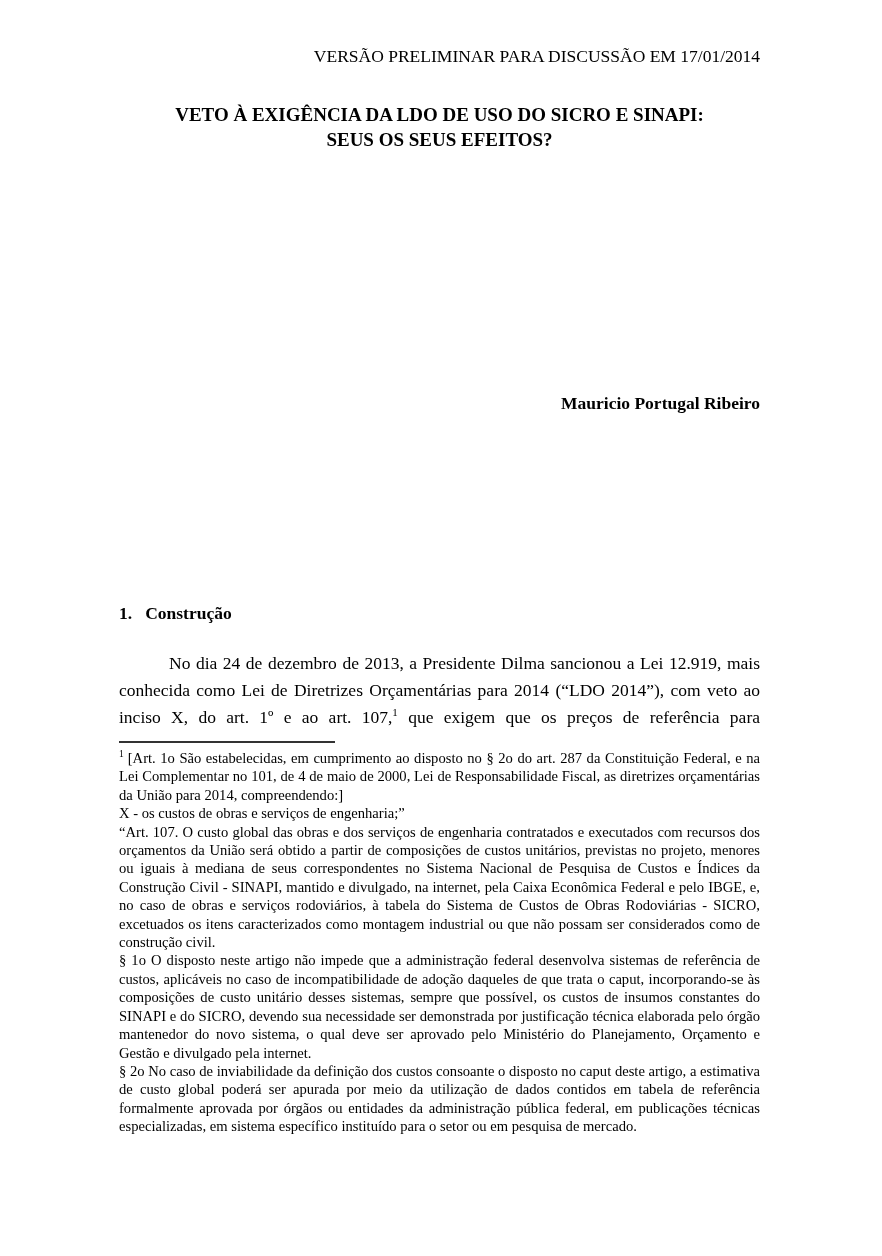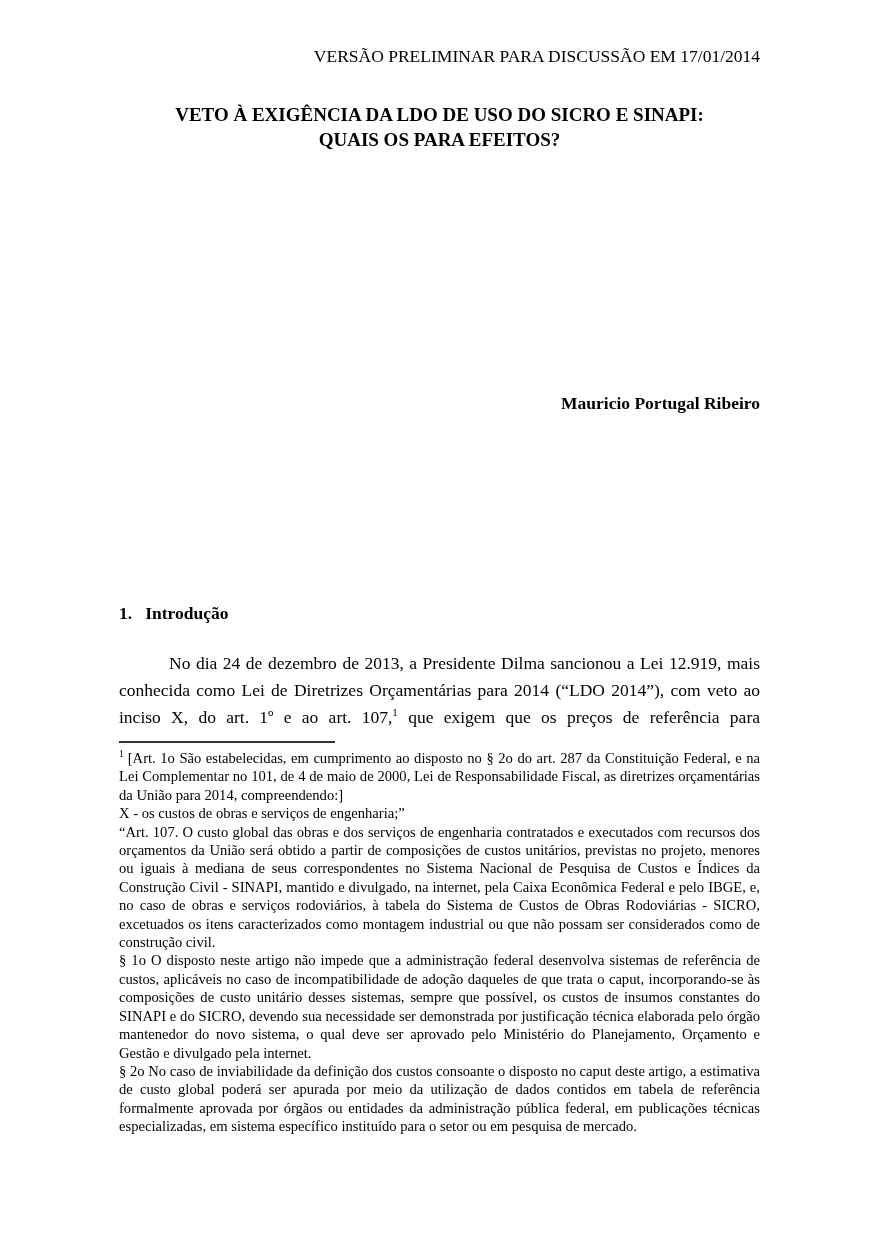--- a/index.html
+++ b/index.html
@@ -85,29 +85,29 @@
 </style>
 </head>
 <body>
 
 <div class="page">
 
   <div class="header-note">VERSÃO PRELIMINAR PARA DISCUSSÃO EM 17/01/2014</div>
 
   <div class="doc-title">
     <div>VETO À EXIGÊNCIA DA LDO DE USO DO SICRO E SINAPI:</div>
-    <div>QUAIS OS PARA EFEITOS?</div>
+    <div>SEUS OS SEUS EFEITOS?</div>
   </div>
 
   <div class="authors">
     <div>Mauricio Portugal Ribeiro</div>
   </div>
 
   <div class="section-heading">
-    <span class="section-number">1.</span><span class="section-title">Introdução</span>
+    <span class="section-number">1.</span><span class="section-title">Construção</span>
   </div>
 
   <p class="body-par"><span>No dia 24 de dezembro de 2013, a Presidente Dilma sancionou a Lei 12.919, mais conhecida como Lei de Diretrizes Orçamentárias para 2014 (“LDO 2014”), com veto ao inciso X, do art. 1º e ao art. 107,</span><sup class="fn-ref">1</sup><span> que exigem que os preços de referência para</span></p>
 
   <div class="footnote-sep"></div>
 
   <div class="footnotes">
     <p><sup class="fn-marker">1</sup><span>[Art. 1o  São estabelecidas, em cumprimento ao disposto no § 2o do art. 287 da Constituição Federal, e na Lei Complementar no 101, de 4 de maio de 2000, Lei de Responsabilidade Fiscal, as diretrizes orçamentárias da União para 2014, compreendendo:]</span></p>
     <p>X - os custos de obras e serviços de engenharia;”</p>
     <p>“Art. 107.  O custo global das obras e dos serviços de engenharia contratados e executados com recursos dos orçamentos da União será obtido a partir de composições de custos unitários, previstas no projeto, menores ou iguais à mediana de seus correspondentes no Sistema Nacional de Pesquisa de Custos e Índices da Construção Civil - SINAPI, mantido e divulgado, na internet, pela Caixa Econômica Federal e pelo IBGE, e, no caso de obras e serviços rodoviários, à tabela do Sistema de Custos de Obras Rodoviárias - SICRO, excetuados os itens caracterizados como montagem industrial ou que não possam ser considerados como de construção civil.</p>

